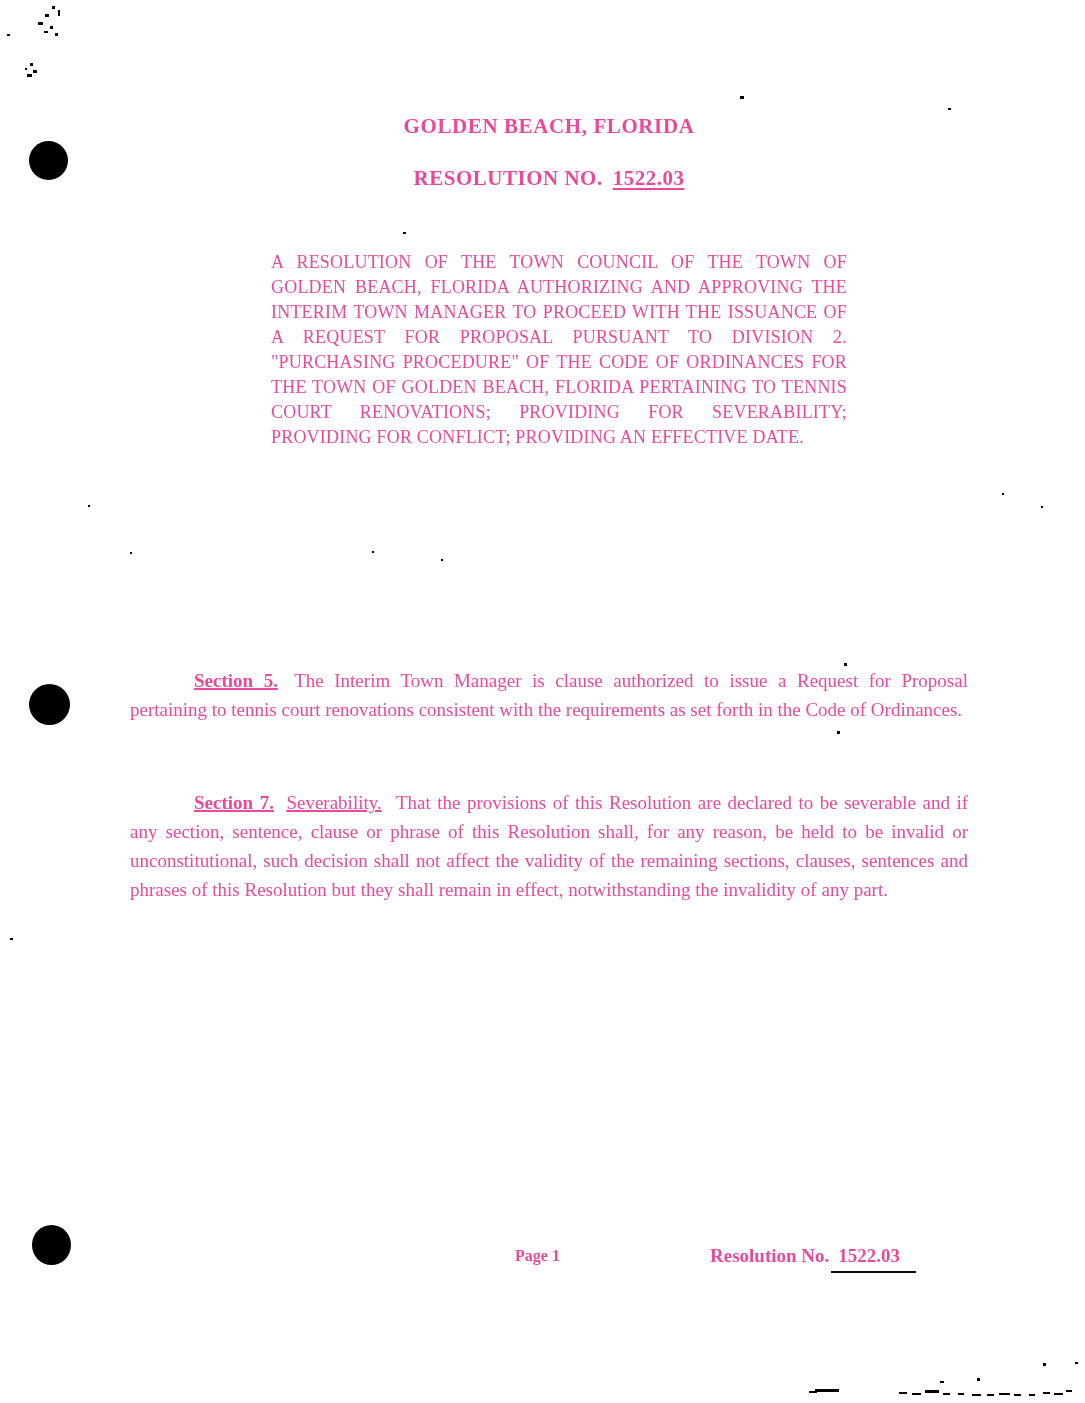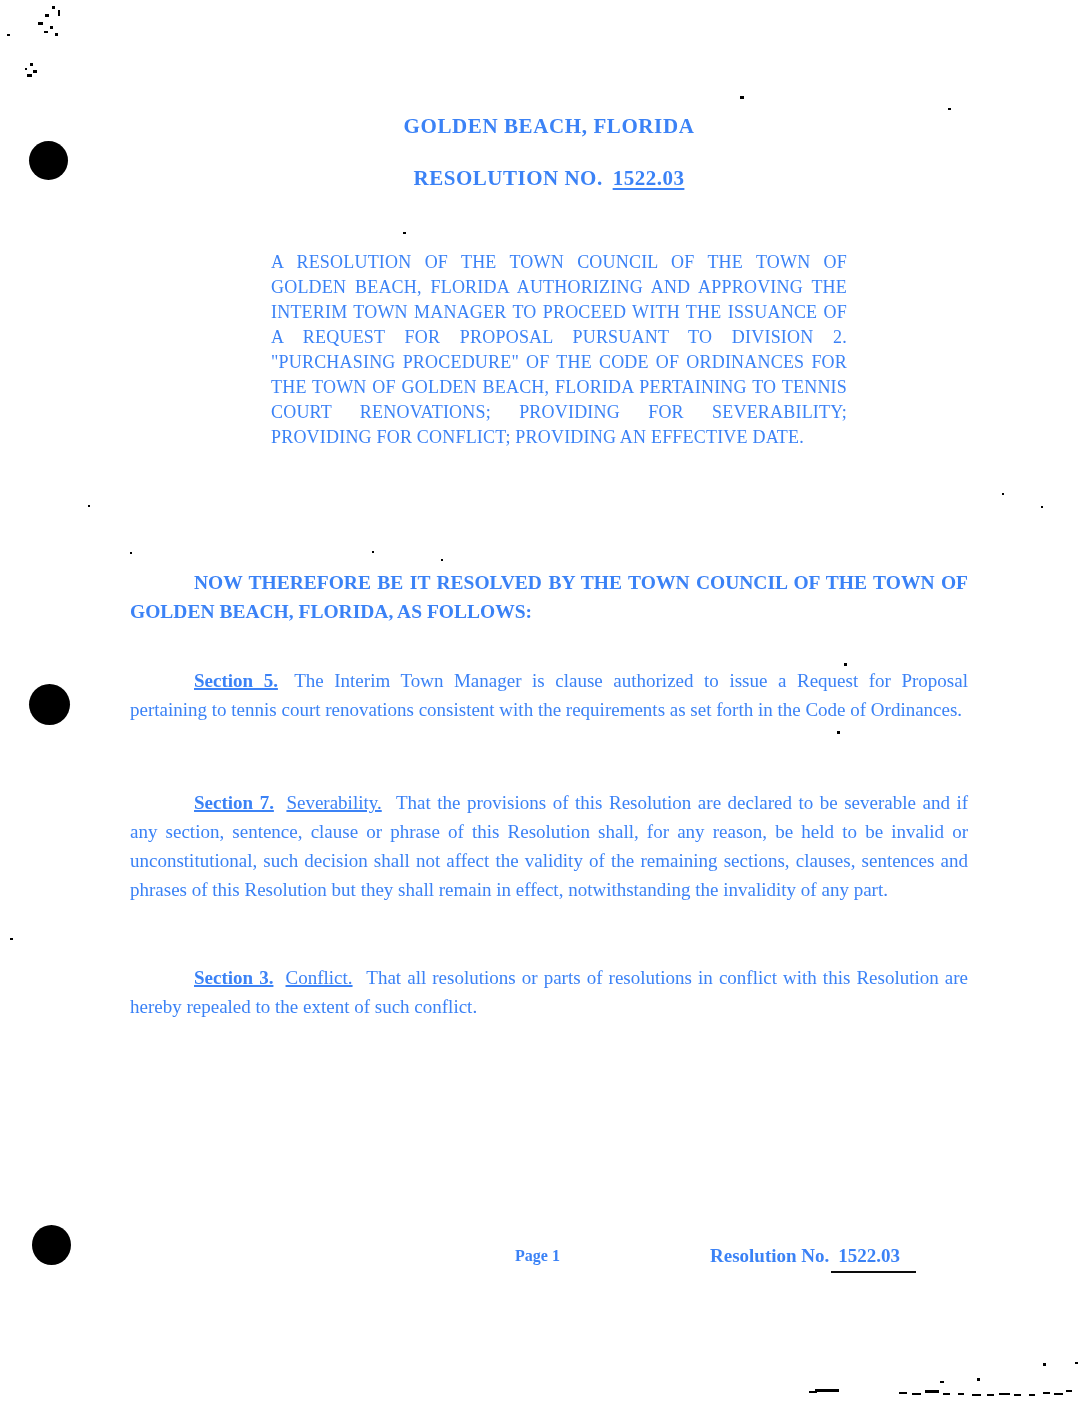--- a/index.html
+++ b/index.html
@@ -1,21 +1,21 @@
 <!DOCTYPE html>
 <html><head>
 <meta charset="utf-8">
 <style>
   html,body { margin:0; padding:0; background:#e8e8e8; }
   .page {
     position:relative;
     width:1085px; height:1403px;
     margin:0 auto;
     background:#ffffff;
-    color:#3b82f6;
+    color:#ec4899;
     font-family:"Liberation Serif","DejaVu Serif",serif;
     overflow:hidden;
   }
   .abs { position:absolute; }
   
   .doc-title {
     top:115px; left:130px; width:838px;
     text-align:center;
     font-size:21px; font-weight:bold; letter-spacing:0.6px;
     line-height:22px; margin:0;
@@ -139,39 +139,33 @@
   <i class="spk" style="left:1075px;top:1362px;width:3px;height:2px;"></i>
 
   <h1 class="abs doc-title">GOLDEN BEACH, FLORIDA</h1>
 
   <div class="abs res-heading">
     <span>RESOLUTION NO.</span><span class="res-num">1522.03</span>
   </div>
 
   <p class="abs preamble">A RESOLUTION OF THE TOWN COUNCIL OF THE TOWN OF GOLDEN BEACH, FLORIDA AUTHORIZING AND APPROVING THE INTERIM TOWN MANAGER TO PROCEED WITH THE ISSUANCE OF A REQUEST FOR PROPOSAL PURSUANT TO DIVISION 2. "PURCHASING PROCEDURE" OF THE CODE OF ORDINANCES FOR THE TOWN OF GOLDEN BEACH, FLORIDA PERTAINING TO TENNIS COURT RENOVATIONS; PROVIDING FOR SEVERABILITY; PROVIDING FOR CONFLICT; PROVIDING AN EFFECTIVE DATE.</p>
 
-  <p class="abs resolved">NOW THEREFORE BE IT RESOLVED BY THE TOWN COUNCIL OF THE TOWN OF GOLDEN BEACH, FLORIDA, AS FOLLOWS:</p>
 
   <p class="abs section sec-1">
     <span class="sec-h">Section 5.</span>
     
     <span class="sec-b">The Interim Town Manager is clause authorized to issue a Request for Proposal pertaining to tennis court renovations consistent with the requirements as set forth in the Code of Ordinances.</span>
   </p>
 
   <p class="abs section sec-2">
     <span class="sec-h">Section 7.</span>
     <span class="sec-s">Severability.</span>
     <span class="sec-b">That the provisions of this Resolution are declared to be severable and if any section, sentence, clause or phrase of this Resolution shall, for any reason, be held to be invalid or unconstitutional, such decision shall not affect the validity of the remaining sections, clauses, sentences and phrases of this Resolution but they shall remain in effect, notwithstanding the invalidity of any part.</span>
   </p>
 
-  <p class="abs section sec-3">
-    <span class="sec-h">Section 3.</span>
-    <span class="sec-s">Conflict.</span>
-    <span class="sec-b">That all resolutions or parts of resolutions in conflict with this Resolution are hereby repealed to the extent of such conflict.</span>
-  </p>
 
 
 
   <div class="abs footer-page">Page 1</div>
 
   <div class="abs footer-res">
     <span>Resolution No.</span><span class="ul-num">1522.03</span>
   </div>
 
 </div>

